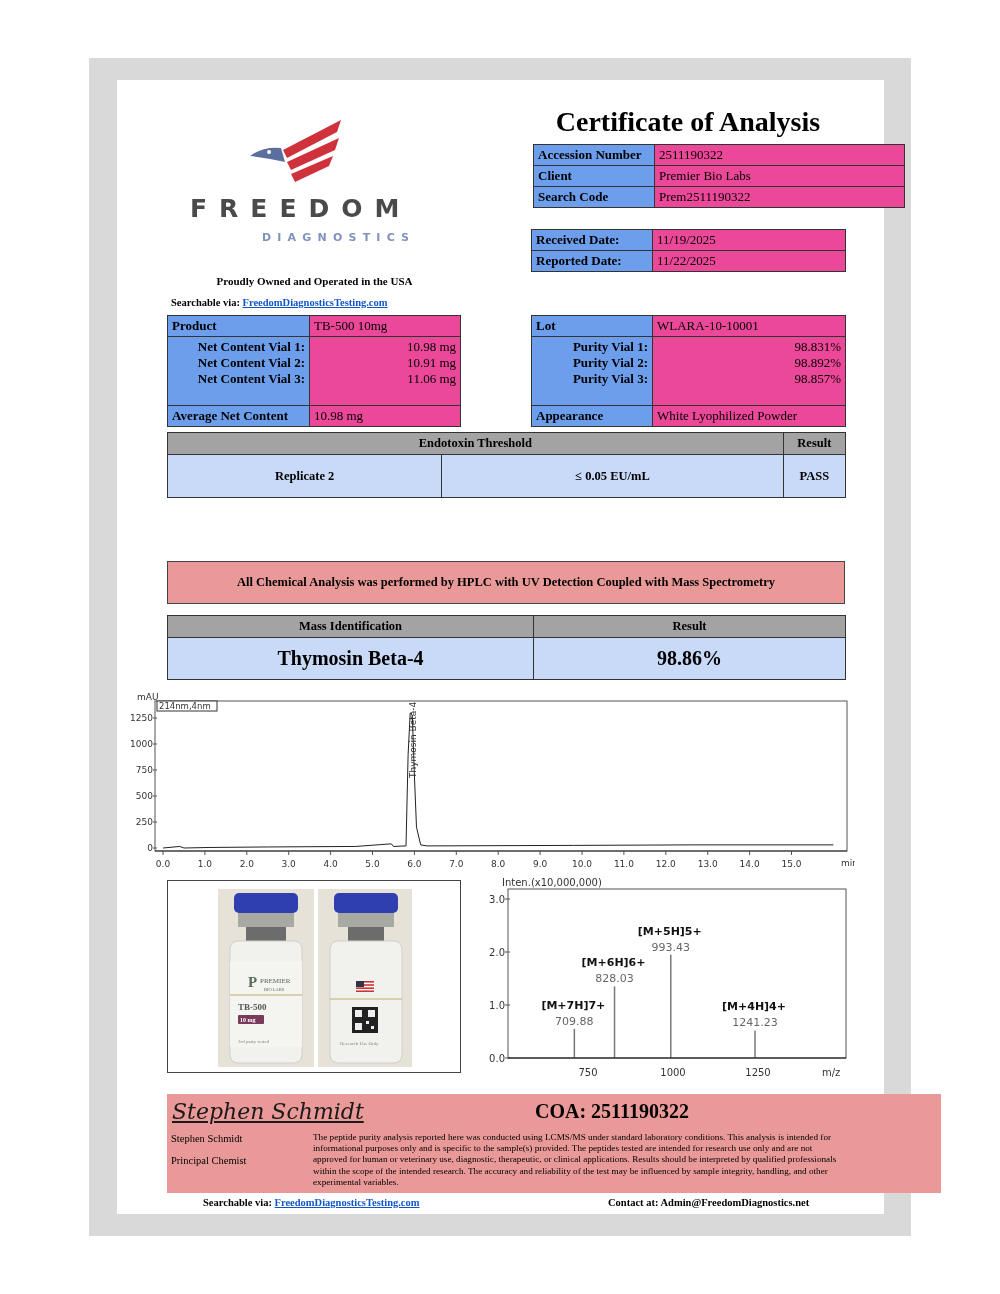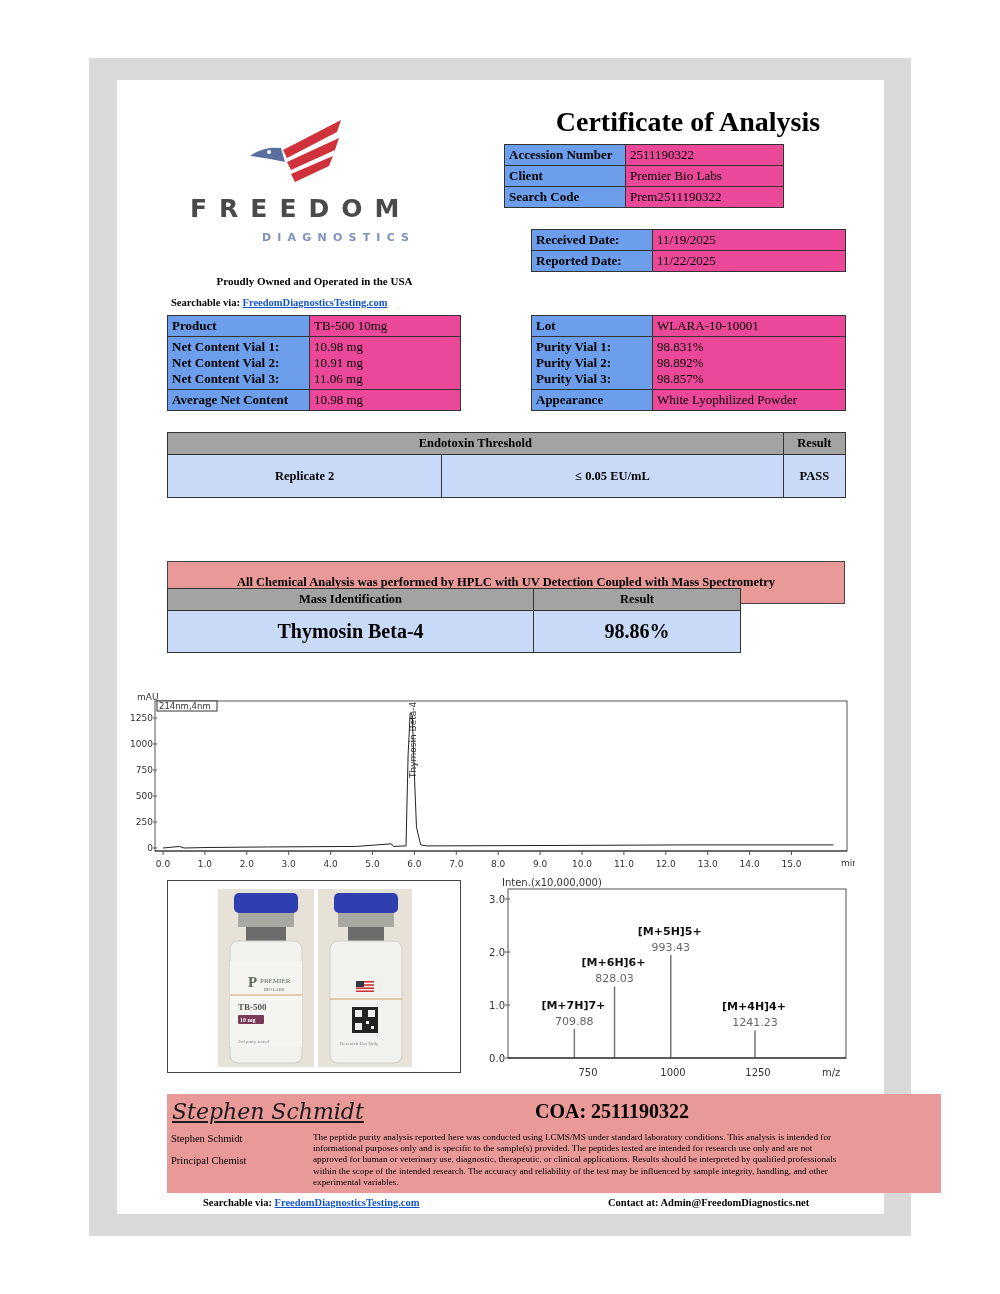--- a/index.html
+++ b/index.html
@@ -12,21 +12,21 @@
   .logo-sub { position:absolute; left:226px; top:231px; font-family:"DejaVu Sans", sans-serif; font-weight:bold; font-size:11px; letter-spacing:6.2px; color:#7f93bd;margin-left:36px; }
   .tagline { position:absolute; left:167px; top:275px; width:295px; text-align:center; font-size:11px; font-weight:bold; }
   .searchable-top { position:absolute; left:171px; top:297px; font-size:10.5px; font-weight:bold; }
   a.link { color:#1155cc; text-decoration:underline; }
   .title { position:absolute; left:531px; top:106px; width:314px; text-align:center; font-size:28px; font-weight:bold; }
   
   table.kv { position:absolute; border-collapse:collapse; font-size:13px; }
   table.kv td { border:1.5px solid #333; padding:0 4px; height:20px; vertical-align:middle; line-height:16px; }
   table.kv td.k { background:#6d9eeb; font-weight:bold; }
   table.kv td.v { background:#ec4899; }
-  table.kv td.multi { padding-top:2px; padding-bottom:2px; }
+  table.kv td.multi { padding-top:2px; padding-bottom:18px;text-align:right; }
   
   table.grid { position:absolute; border-collapse:collapse; font-size:12.5px; font-weight:bold; }
   table.grid td { border:1.5px solid #333; text-align:center; vertical-align:middle; }
   table.grid tr.hdr td { background:#a3a3a3; height:19px; }
   table.grid tr.row td { background:#c9daf8; height:40px; }
   .banner { position:absolute; left:167px; top:561px; width:676px; height:41px; background:#ea9999; border:1.5px solid #444; font-size:12.5px; font-weight:bold; display:flex; align-items:center; justify-content:center; }
   table.grid tr.big td { background:#c9daf8; height:39px; font-size:20px; }
   
   .chart-svg { position:absolute; }
   .chart-svg text { font-family:"DejaVu Sans", sans-serif; }
@@ -56,21 +56,21 @@
 <div class="logo-word">FREEDOM</div>
 <div class="logo-sub">DIAGNOSTICS</div>
 <div class="tagline">Proudly Owned and Operated in the USA</div>
 <div class="searchable-top">
   <span>Searchable via:</span>
   <a class="link" href="#">FreedomDiagnosticsTesting.com</a>
 </div>
 
 <div class="title">Certificate of Analysis</div>
 
-<table class="kv" style="left:504px;top:144px;width:280px">
+<table class="kv" style="left:533px;top:144px;width:372px">
   <tbody>
       <tr>
         <td class="k" style="width:112px">Accession Number</td>
         <td class="v">2511190322</td>
       </tr>
   <tr>
         <td class="k">Client</td>
         <td class="v">Premier Bio Labs</td>
       </tr>
   <tr>
@@ -152,21 +152,21 @@
   <tr class="row">
     <td>Replicate 2</td>
     <td>≤ 0.05 EU/mL</td>
     <td>PASS</td>
   </tr>
 </tbody>
   </table>
 
 <div class="banner">All Chemical Analysis was performed by HPLC with UV Detection Coupled with Mass Spectrometry</div>
 
-<table class="grid" style="left:167px;top:588px;width:574px">
+<table class="grid" style="left:167px;top:615px;width:679px">
   <tbody>
       <tr class="hdr">
     <td style="width:363px">Mass Identification</td>
     <td>Result</td>
   </tr>
   <tr class="big">
     <td>Thymosin Beta-4</td>
     <td>98.86%</td>
   </tr>
 </tbody>

